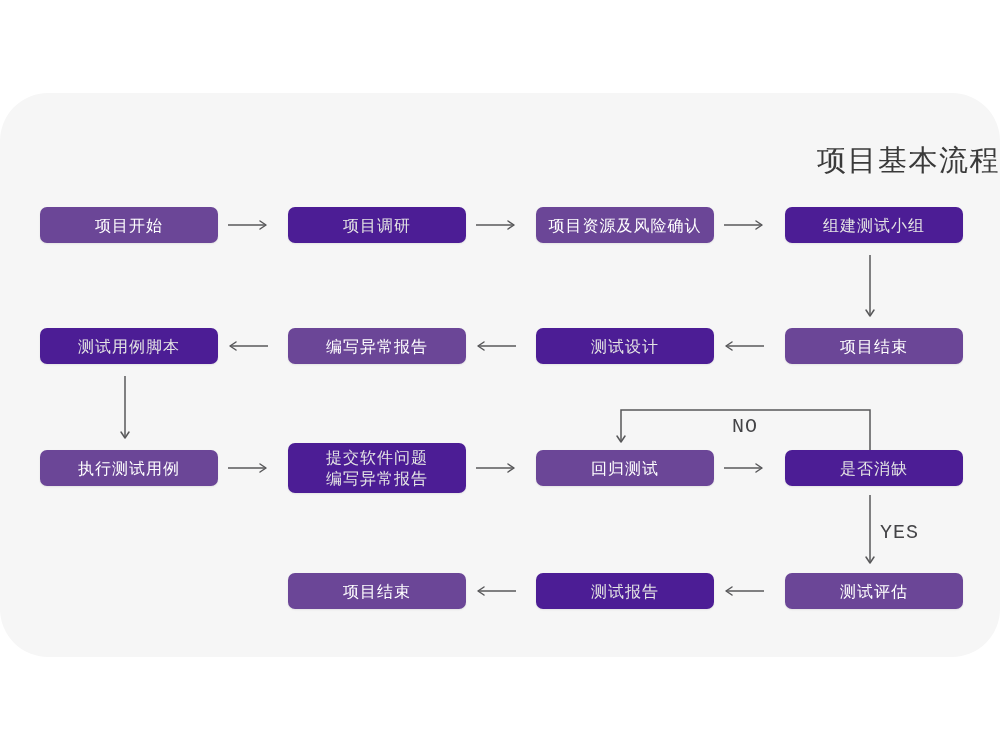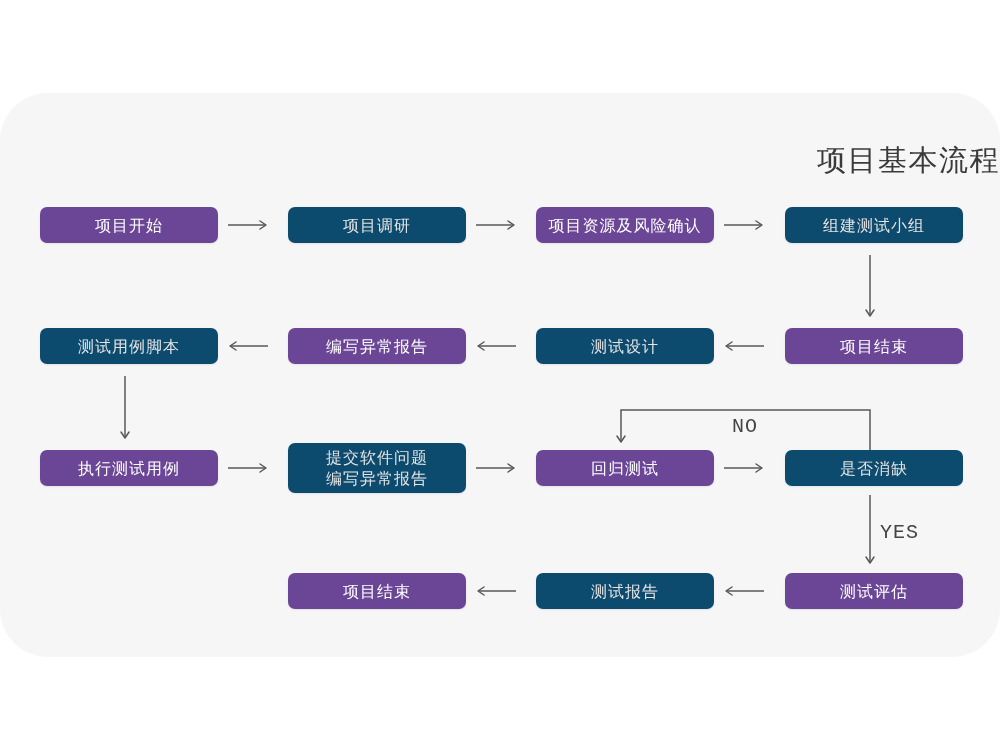--- a/index.html
+++ b/index.html
@@ -19,21 +19,21 @@
   }
   .node{
     position:absolute;width:178px;height:36px;
     display:flex;align-items:center;justify-content:center;
     border-radius:7px;font-size:16px;letter-spacing:1px;
     box-shadow:0 1px 2px rgba(0,0,0,0.08);
     text-align:center;
   }
   .node span{white-space:pre-line;line-height:21px;}
   .purple{background:#6B4697;color:#ffffff;}
-  .gray{background:#0c4a6e;color:#E4E4E4;}
+  .gray{background:#4c1d95;color:#E4E4E4;}
   .c1{left:40px}.c2{left:288px}.c3{left:536px}.c4{left:785px}
   .r1{top:207px}.r2{top:328px}.r3{top:450px}.r4{top:573px}
   .node.tall{top:443px;height:50px;}
   svg.flow{position:absolute;left:0;top:0;pointer-events:none;}
   svg.flow path{fill:none;stroke:#58585A;stroke-width:1.5;}
   .edge-label{
     position:absolute;font-size:20px;color:#444447;letter-spacing:1px;font-family:Liberation Mono, monospace;
   }
   .label-no{left:705px;top:415px;width:80px;text-align:center;}
   .label-yes{left:880px;top:521px;}

